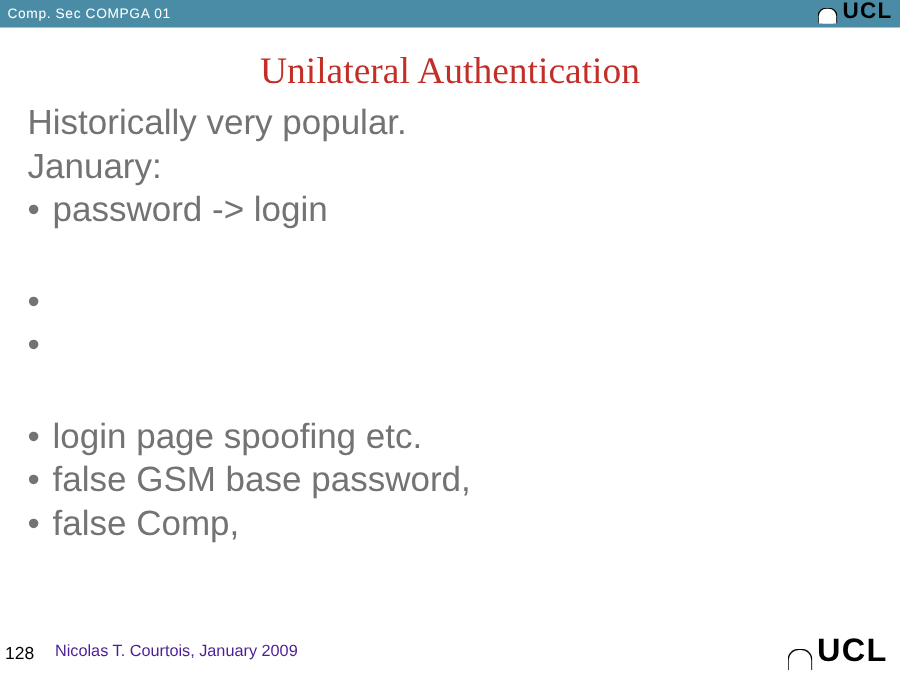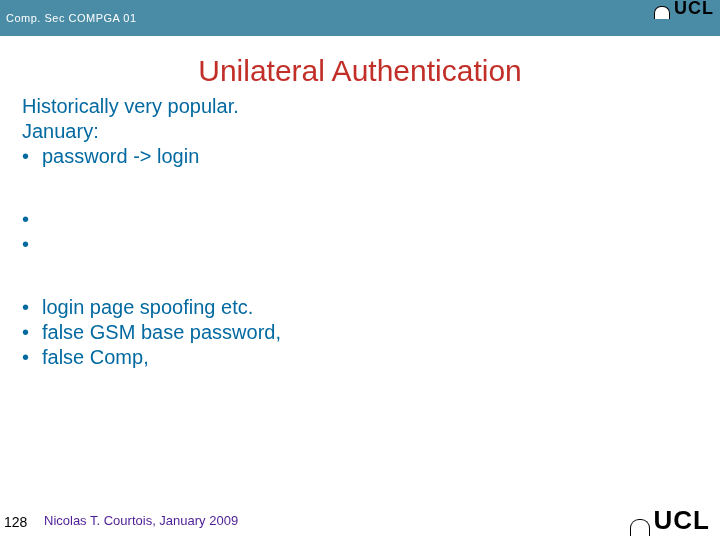--- a/index.html
+++ b/index.html
@@ -7,21 +7,21 @@
     padding: 0;
     width: 720px;
     height: 540px;
     font-family: Arial, Helvetica, sans-serif;
     background: #fff;
     overflow: hidden;
     position: relative;
   }
   .header-bar {
     position: relative;
-    height: 36px;
+    height: 22px;
     background: #4a8ca6;
     color: #fff;
     font-size: 11px;
     display: flex;
     align-items: center;
     padding-left: 6px;
     letter-spacing: 0.5px;
   }
   .header-logo {
     position: absolute;
@@ -29,25 +29,26 @@
     top: -2px;
     display: flex;
     align-items: flex-end;
   }
   .title {
     text-align: center;
     color: #c22f28;
     font-size: 30px;
     margin-top: 18px;
     font-weight: normal;
+    font-family: Liberation Serif, serif;
   }
   .content {
     padding: 0 18px 0 22px;
-    color: #0369a1;
-    font-size: 20px;
+    color: #737373;
+    font-size: 28px;
     line-height: 1.25;
   }
   .block {
     margin-top: 6px;
   }
   .block2 {
     margin-top: 38px;
   }
   .block3 {
     margin-top: 38px;

